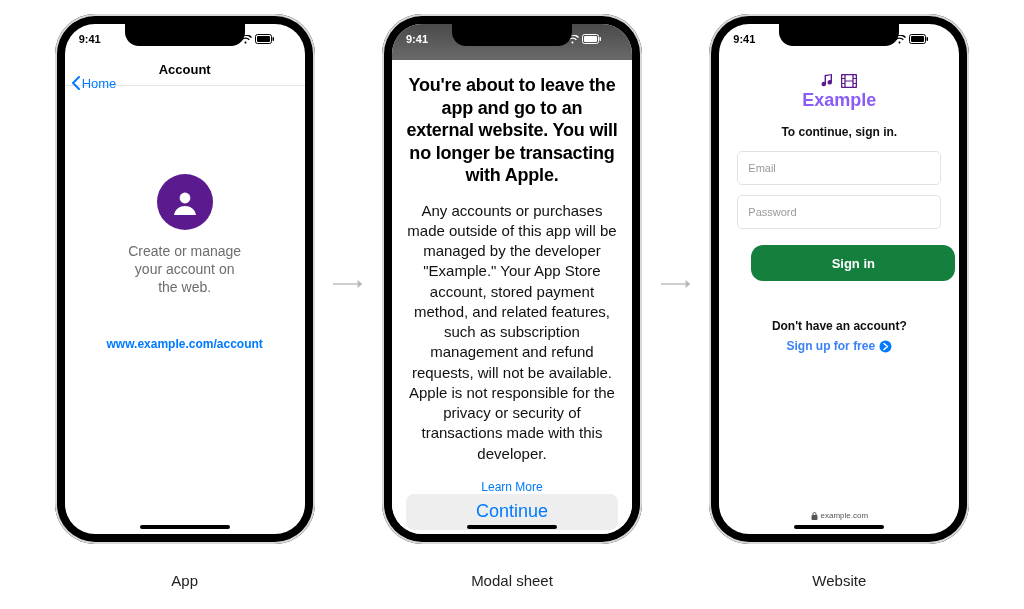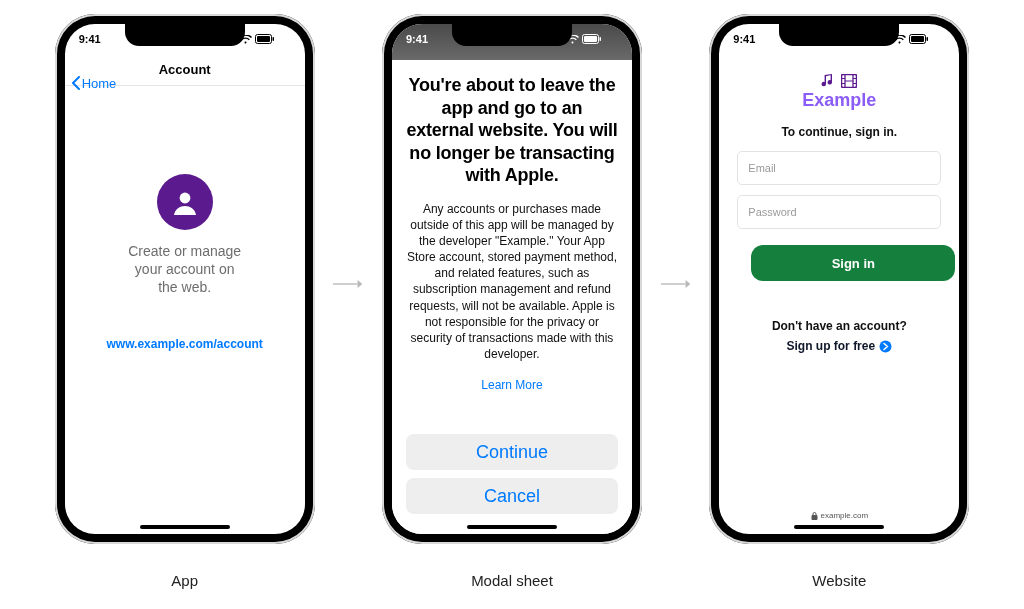--- a/index.html
+++ b/index.html
@@ -131,21 +131,21 @@
     background: linear-gradient(#4a4a4a,#6a6a6a);
     z-index:1;
   }
   .s2-sheet {
     position:absolute; top:36px; left:0; right:0; bottom:0;
     background:#fff; z-index:2;
     padding: 14px 14px 0 14px;
     display:flex; flex-direction:column;
   }
   .s2-title { font-size:18px; font-weight:800; text-align:center; line-height:1.25; letter-spacing:-0.2px; }
-  .s2-para { font-size:12px; text-align:center; line-height:1.35; margin-top:14px; color:#111; }
+  .s2-para { font-size:15px; text-align:center; line-height:1.35; margin-top:14px; color:#111; }
   .s2-learn { color:#007aff; font-size:12px; text-align:center; margin-top:16px; }
   .s2-spacer { flex:1; }
   .s2-btns { display:flex; flex-direction:column; gap:8px; padding-bottom:20px; }
   .s2-btn {
     background:#eeeeef; color:#007aff; font-size:18px; font-weight:500;
     border-radius:8px; height:36px; display:flex; align-items:center; justify-content:center;
   }
 
   
   .s3-body {
@@ -162,21 +162,21 @@
     display:flex; align-items:center;
   }
   .s3-input span { color:#9a9a9a; }
   .s3-signin {
     width:100%; height:36px; border-radius:12px; background:#15803d; color:#fff;
     font-size:13px; font-weight:600; display:flex; align-items:center; justify-content:center;
     margin-top:6px;
     margin-left:28px;
   }
   .s3-q { font-size:12px; font-weight:700; color:#111; margin-top:38px; }
-  .s3-signup { color:#0f172a; font-size:12px; font-weight:600; margin-top:6px; display:flex; align-items:center; gap:4px; }
+  .s3-signup { color:#3b82f6; font-size:12px; font-weight:600; margin-top:6px; display:flex; align-items:center; gap:4px; }
   .s3-lockline { position:absolute; bottom:14px; left:0; right:0; text-align:center; font-size:8px; color:#555; display:flex; justify-content:center; align-items:center; gap:3px; }
 
   .caption { font-size:15px; color:#222; margin-top:28px; }
 
   
   svg { display:block; }
 </style>
 </head>
 <body>
 

